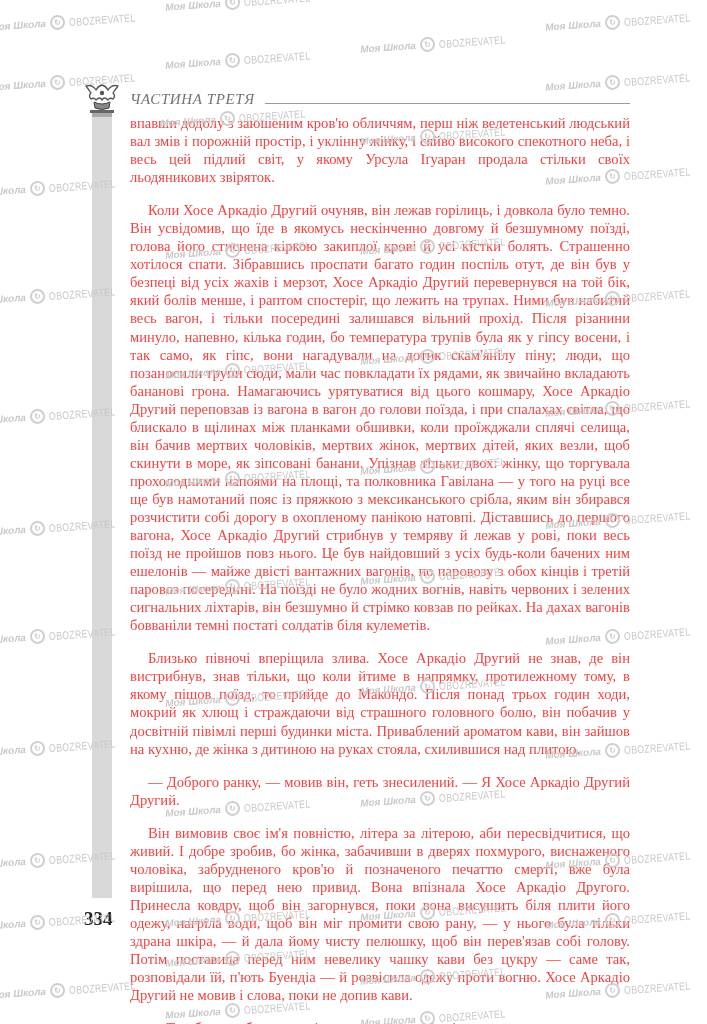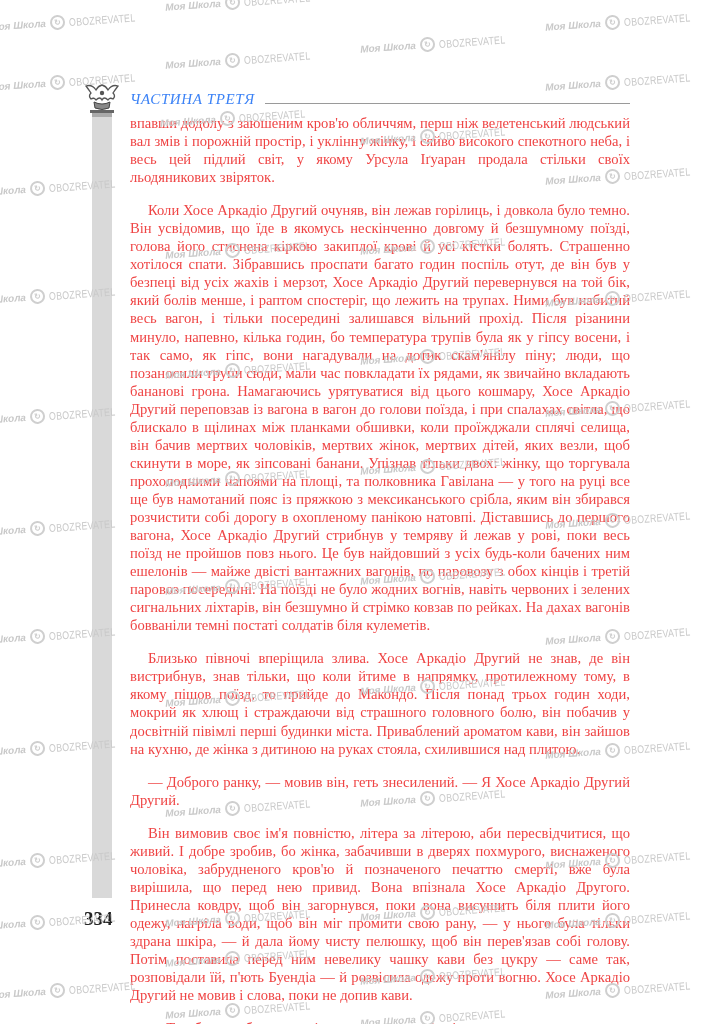--- a/index.html
+++ b/index.html
@@ -10,21 +10,21 @@
         color:#c9c9c9; font-family:"Liberation Sans", sans-serif; white-space:nowrap; }
   .wm .ms { font-style:italic; font-weight:bold; font-size:10px; }
   .wm .logo { width:15px; height:15px; border-radius:50%; border:2.5px solid #cfcfcf; box-sizing:border-box;
               display:inline-flex; align-items:center; justify-content:center; font-size:8px; color:#cfcfcf; font-weight:bold; }
   .wm .ob { font-size:11px; letter-spacing:0.3px; transform:scaleX(0.8); transform-origin:left; }
 
   .column-shaft { position:absolute; left:92px; top:115px; width:20px; height:783px; background:#d9d9d9; z-index:1; }
   .capital { position:absolute; left:82px; top:84px; width:40px; height:34px; z-index:2; }
 
   .running-head { position:absolute; left:130px; top:91px; display:flex; align-items:flex-end; width:500px; z-index:2; }
-  .running-head .title { font-style:italic; font-size:15px; letter-spacing:0.6px; color:#3b82f6; white-space:nowrap; }
+  .running-head .title { font-style:italic; font-size:15px; letter-spacing:0.6px; color:#737373; white-space:nowrap; }
   .running-head .rule { flex:1; border-bottom:1px solid #9a9a9a; margin-left:10px; margin-bottom:4px; }
 
   .text-block { position:absolute; left:130px; top:114px; width:500px; font-size:14.6px; line-height:18.05px;
                 text-align:justify; z-index:2; color:#ef4444; }
   .text-block p { margin:0; }
   .text-block p.indent { text-indent:18px;margin-top:15px; }
   .text-block p.cont { text-indent:0; }
 
   .page-number { position:absolute; left:84px; top:908px; font-size:19px; font-weight:bold; color:#222; z-index:2; }
 </style>

